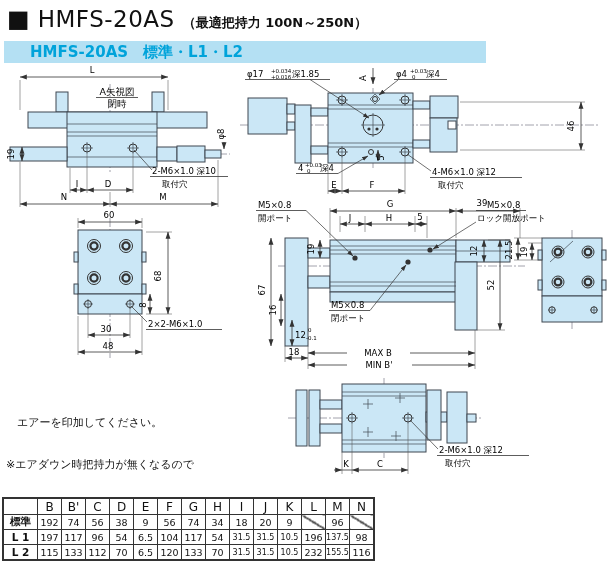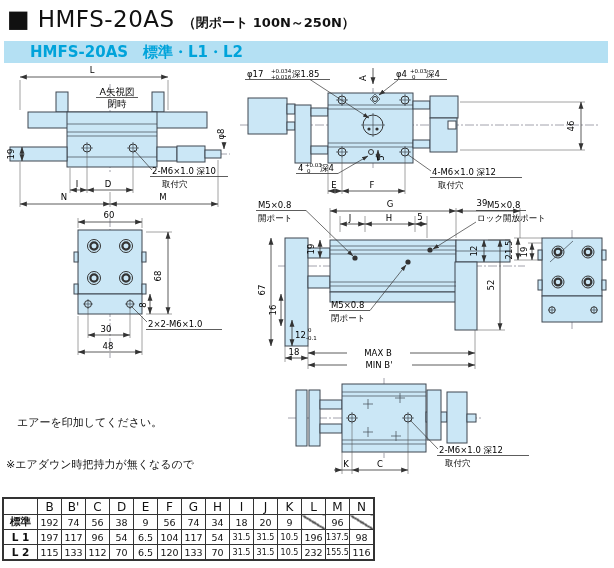--- a/index.html
+++ b/index.html
@@ -2,21 +2,21 @@
 <html><head>
 <meta charset="utf-8">
 <style>
   html,body{margin:0;padding:0}
   body{width:614px;height:568px;position:relative;background:#fff;
        font-family:"DejaVu Sans","Liberation Sans",sans-serif;overflow:hidden;color:#111}
   .header{position:absolute;left:7px;top:6px;display:flex;align-items:baseline;gap:8px;white-space:nowrap}
   .title-mark{font-size:24px;font-weight:bold;line-height:1}
   .page-title{font-size:23px;font-weight:normal;letter-spacing:.5px}
   .page-subtitle{font-size:13px;font-weight:bold}
-  .banner{position:absolute;left:4px;top:41px;width:604px;height:22px;background:#b4e0f3;
+  .banner{position:absolute;left:4px;top:41px;width:482px;height:22px;background:#b4e0f3;
           color:#00a3da;font-weight:bold;font-size:15px;line-height:22px;padding-left:26px;box-sizing:border-box}
   .drawing{position:absolute;left:0;top:62px}
   .notes{position:absolute;left:6px;top:388px;font-size:11px;line-height:14px;white-space:pre}
   .dim-table{position:absolute;left:2px;top:497px;border-collapse:collapse;border:2px solid #333;table-layout:fixed}
   .dim-table th,.dim-table td{border:1px solid #333;text-align:center;padding:0;height:14px;width:23px;overflow:hidden}
   .dim-table thead th{font-size:12px;font-weight:normal;height:15px}
   .dim-table th.rowlabel{width:33px;font-size:10.5px;font-weight:bold}
   .dim-table td{font-size:9.5px}
   .dim-table td.slash{background:linear-gradient(to right top,#fff 46%,#555 46%,#555 54%,#fff 54%)}
   
@@ -34,21 +34,21 @@
   .hole{fill:none;stroke:#333;stroke-width:1}
   .holethick{fill:none;stroke:#333;stroke-width:2.2}
   .dot{fill:#333;stroke:none}
 </style>
 </head>
 <body>
 
 <div class="header">
   <span class="title-mark">■</span>
   <span class="page-title">HMFS-20AS</span>
-  <span class="page-subtitle">（閉ポート 100N～250N）</span>
+  <span class="page-subtitle">（最適把持力 100N～250N）</span>
 </div>
 
 <div class="banner">HMFS-20AS　標準・L1・L2</div>
 
 <svg class="drawing" width="614" height="436" viewBox="0 62 614 436" xmlns="http://www.w3.org/2000/svg">
   <defs>
     <marker id="ar" viewBox="0 0 10 10" refX="9.5" refY="5" markerWidth="9" markerHeight="9" orient="auto-start-reverse">
       <path d="M0,1.6 L10,5 L0,8.4 z" fill="#333"></path>
     </marker>
   </defs>

